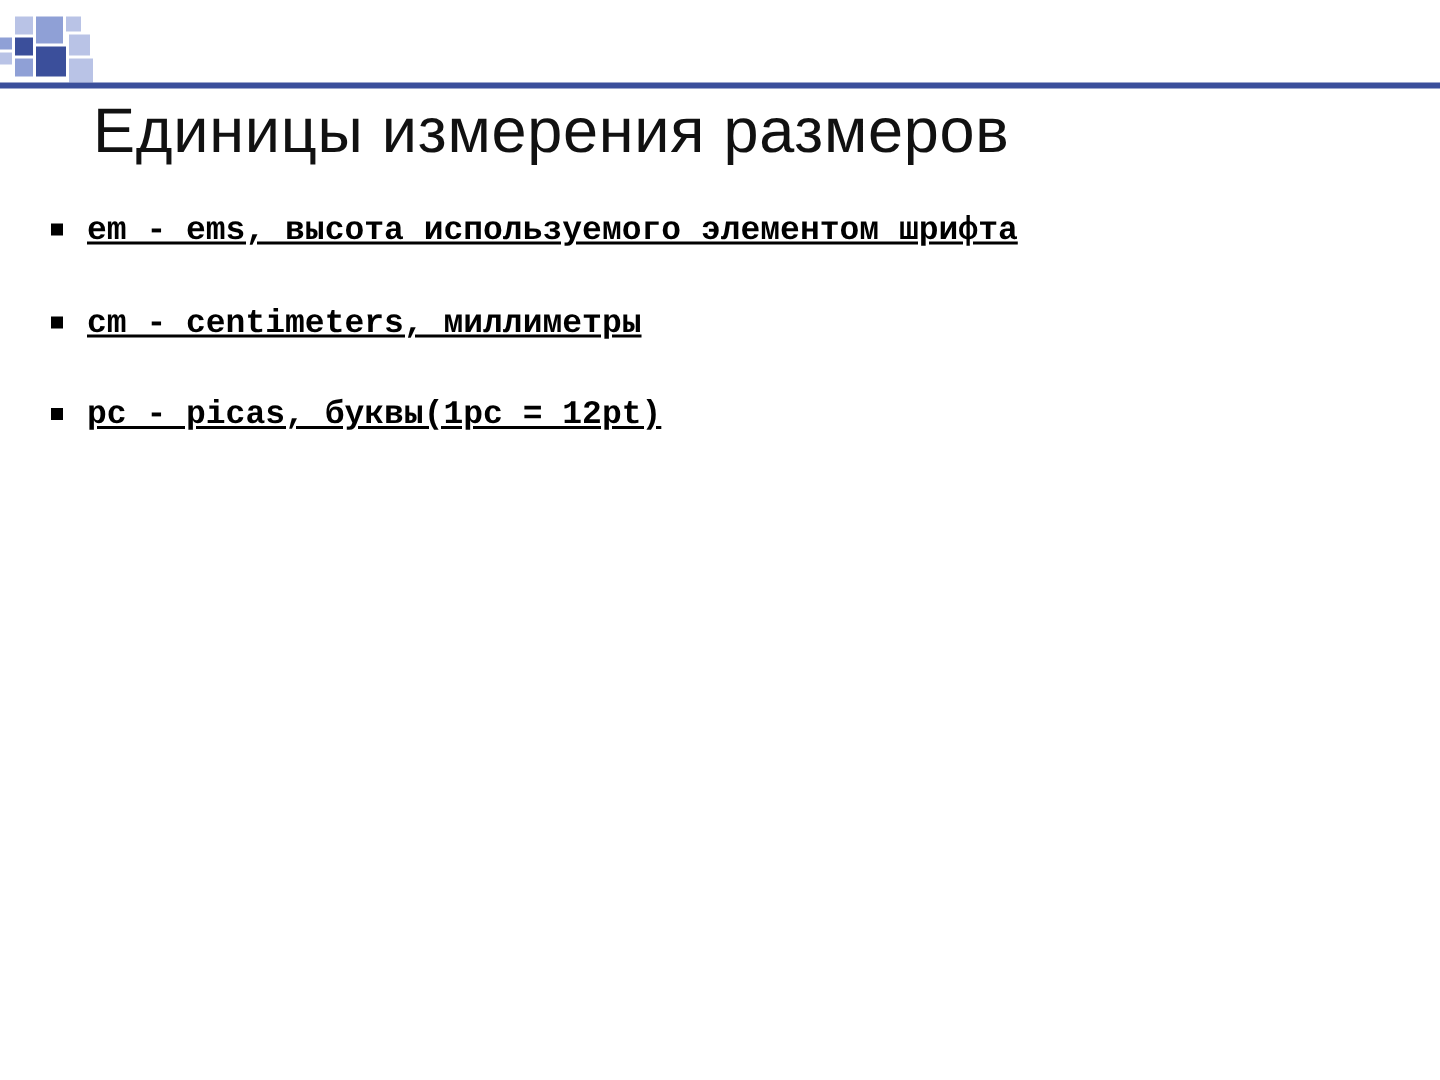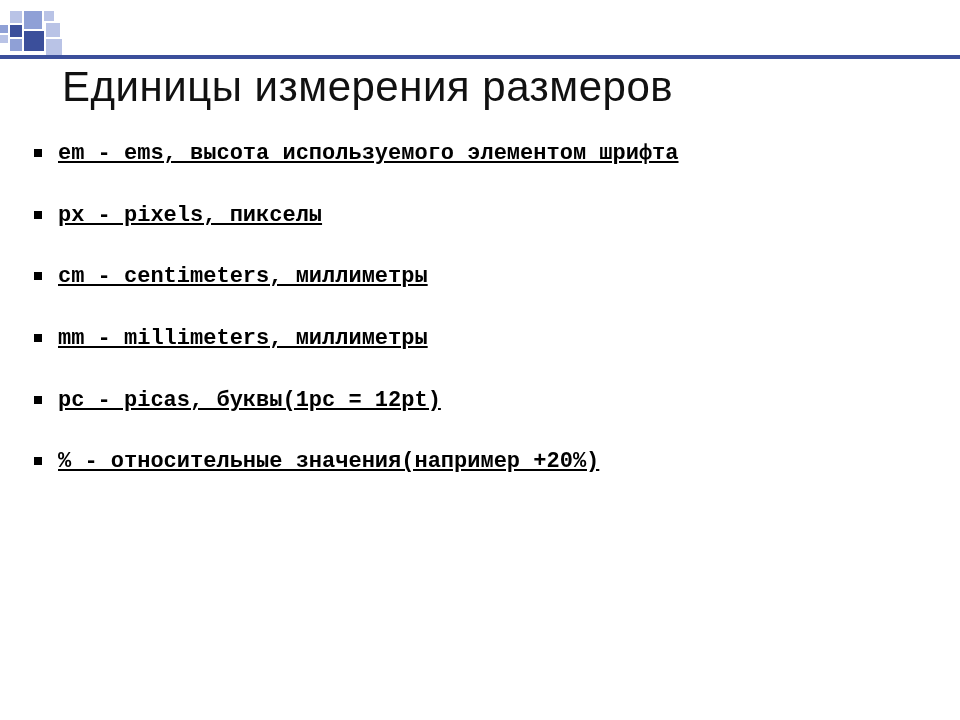--- a/index.html
+++ b/index.html
@@ -114,21 +114,18 @@
     <div class="sq light d10"></div>
   </div>
 
   <div class="rule"></div>
 
   <div class="title">Единицы измерения размеров</div>
 
   <div class="content">
     <ul class="items">
       <li>em - ems, высота используемого элементом шрифта</li>
-      <li>px - pixels, пикселы</li>
       <li>cm - centimeters, миллиметры</li>
-      <li>mm - millimeters, миллиметры</li>
       <li>pc - picas, буквы(1pc = 12pt)</li>
-      <li>% - относительные значения(например +20%)</li>
     </ul>
   </div>
 
 </div>
 
 </body></html>

